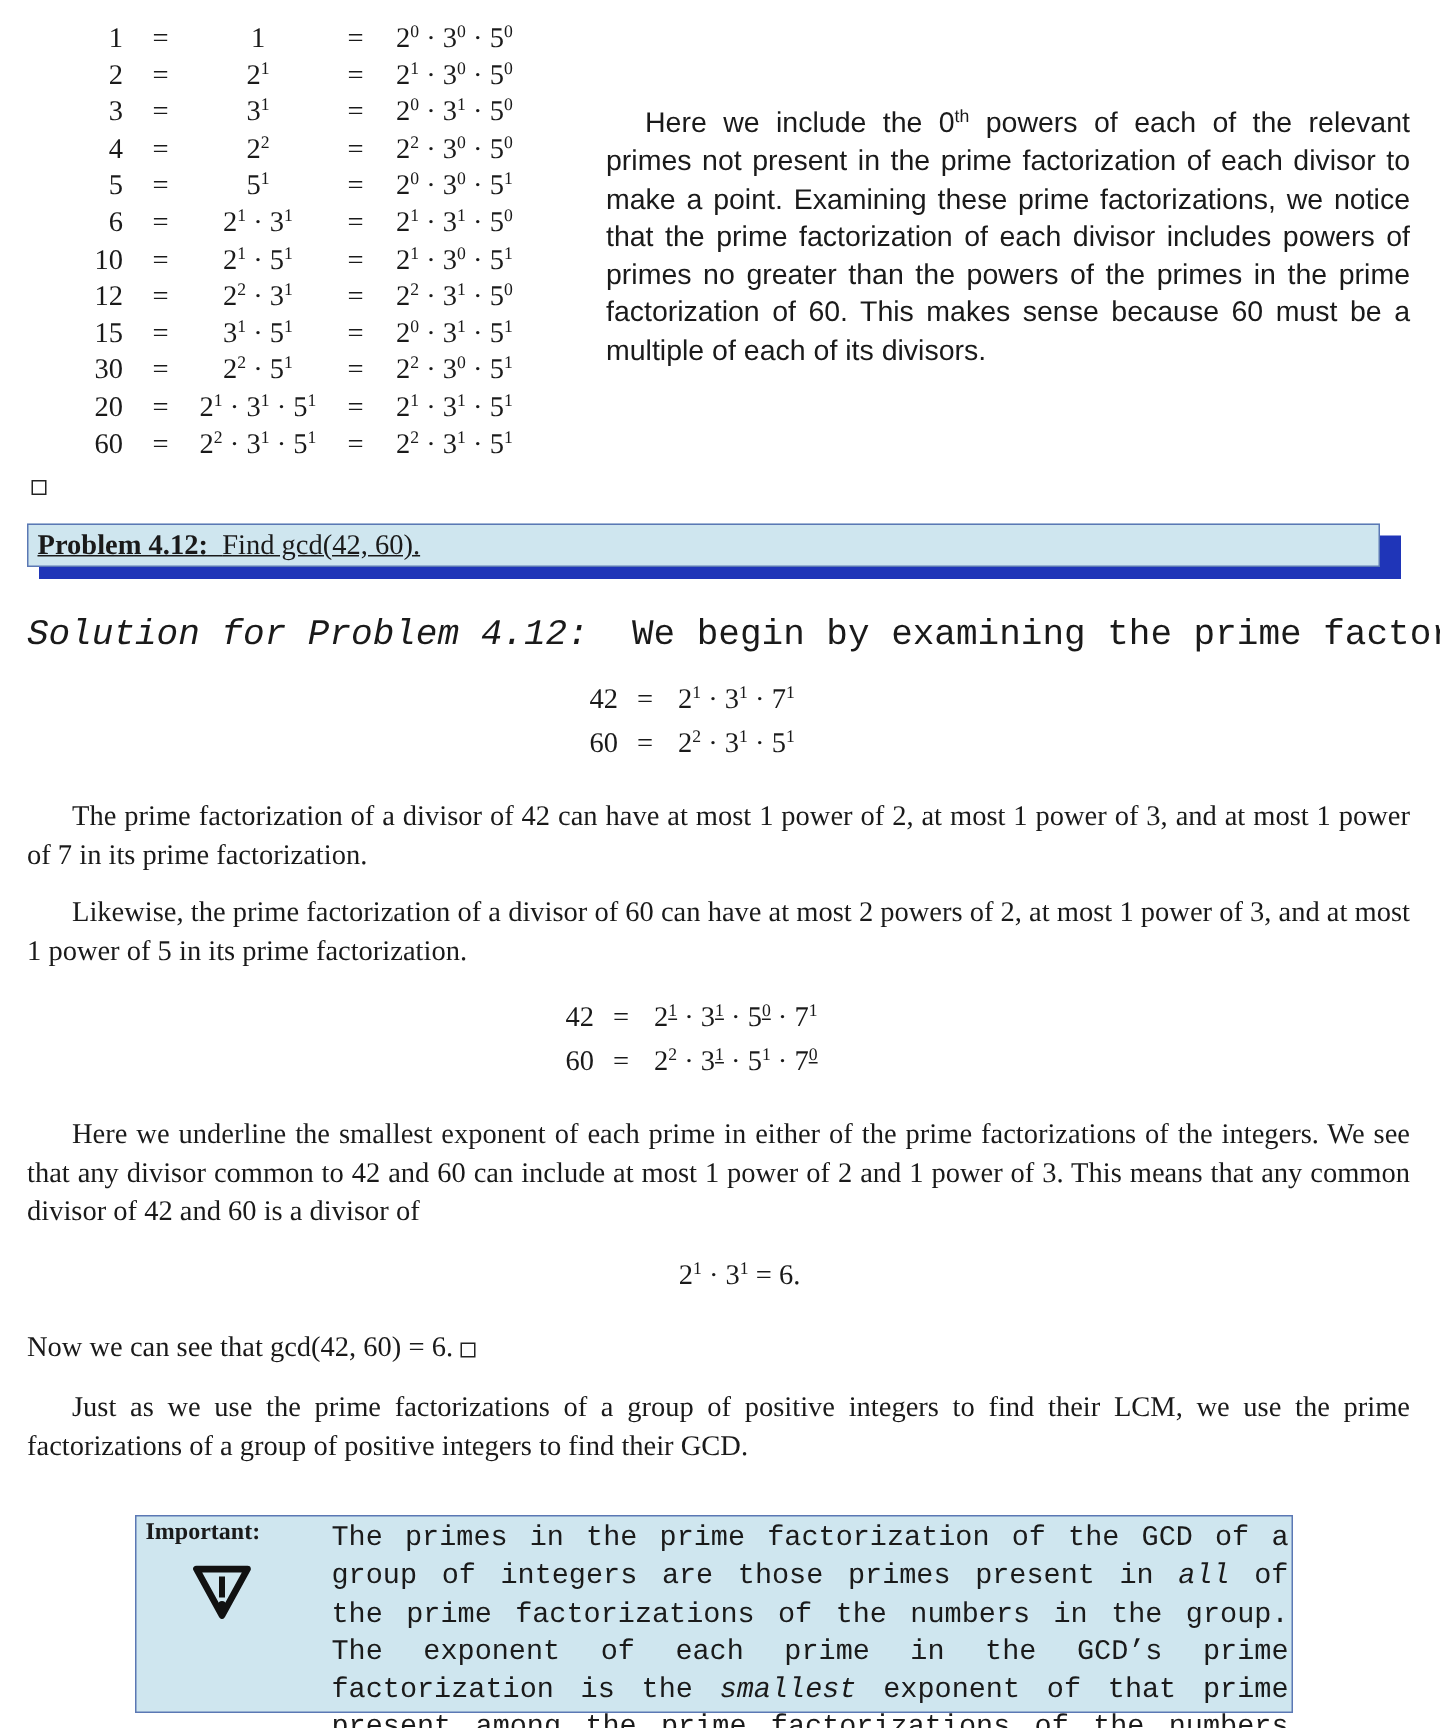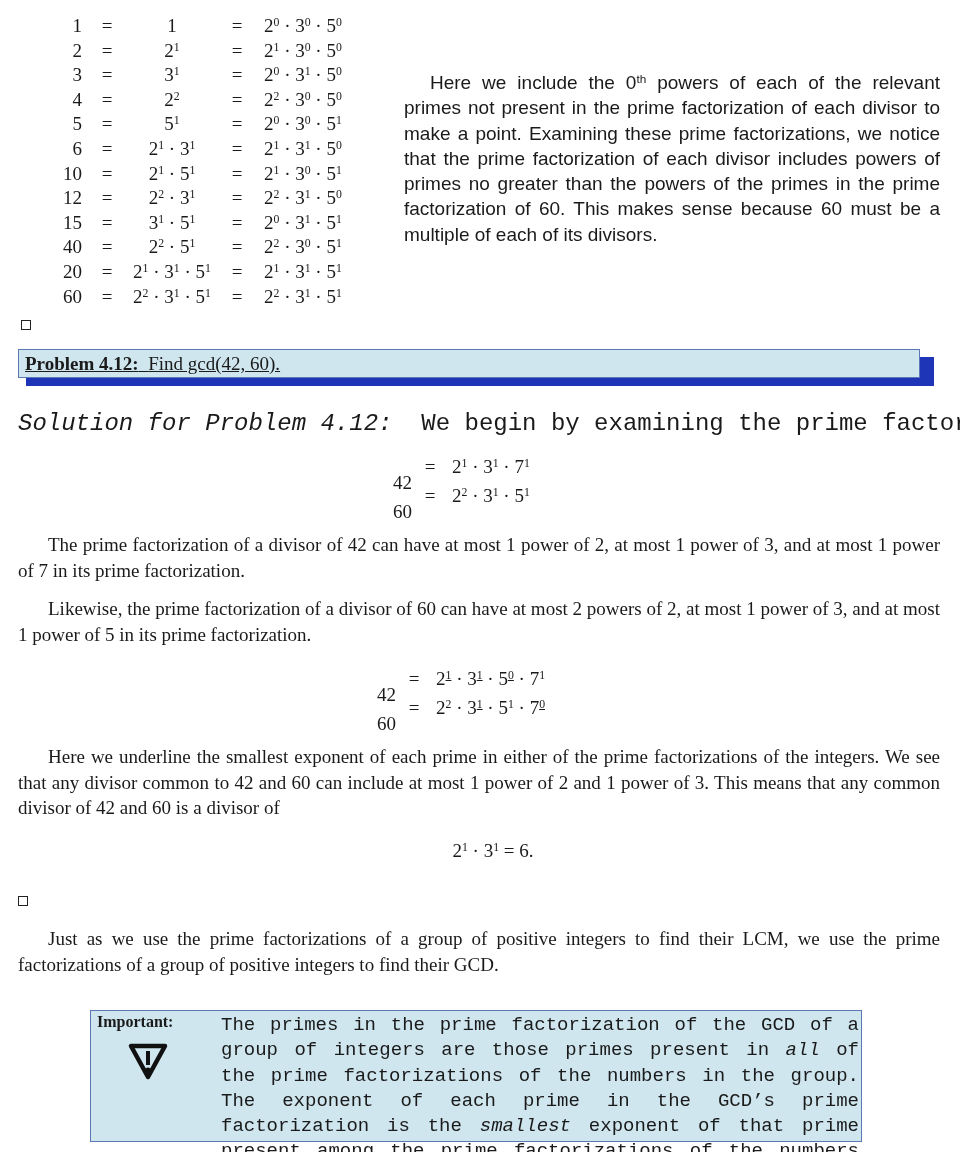--- a/index.html
+++ b/index.html
@@ -37,21 +37,21 @@
     background: #cfe6ef; border: 1px solid #5b78b4; box-sizing: border-box;
     font-family: "Liberation Serif", serif; font-size: 19px; line-height: 27px; padding-left: 6px; text-decoration: underline;
   }
   .prob-box b { font-weight: bold; }
 
   .solution { position: absolute; left: 18px; top: 410px; font-size: 24px; font-family: Liberation Mono, monospace; white-space: nowrap; text-align: right; }
   .solution i { font-style: italic; }
 
   .eqblock { position: absolute; font-size: 19px; font-family: "Liberation Serif", serif; }
   .eqrow { position: relative; height: 29px; line-height: 29px; white-space: nowrap; }
-  .eqrow .l { position: absolute; left: 0; width: 26px; text-align: right; margin-top: 16px; }
+  .eqrow .l { position: absolute; left: 0; width: 26px; text-align: right; }
   .eqrow .m { position: absolute; left: 36px; width: 16px; text-align: center; }
   .eqrow .r { position: absolute; left: 66px; }
 
   .para {
     position: absolute; left: 18px; width: 922px;
     font-size: 19px; line-height: 25.5px; text-align: justify;
     font-family: "Liberation Serif", serif;
   }
   .para .ind { display: inline-block; width: 30px; }
 
@@ -131,21 +131,21 @@
       <span class="f2"><span>2<sup>2</sup> · 3<sup>1</sup> · 5<sup>0</sup></span></span>
     </div>
     <div class="drow">
       <span class="n">15</span>
       <span class="e1">=</span>
       <span class="f1"><span>3<sup>1</sup> · 5<sup>1</sup></span></span>
       <span class="e2">=</span>
       <span class="f2"><span>2<sup>0</sup> · 3<sup>1</sup> · 5<sup>1</sup></span></span>
     </div>
     <div class="drow">
-      <span class="n">40</span>
+      <span class="n">30</span>
       <span class="e1">=</span>
       <span class="f1"><span>2<sup>2</sup> · 5<sup>1</sup></span></span>
       <span class="e2">=</span>
       <span class="f2"><span>2<sup>2</sup> · 3<sup>0</sup> · 5<sup>1</sup></span></span>
     </div>
     <div class="drow">
       <span class="n">20</span>
       <span class="e1">=</span>
       <span class="f1"><span>2<sup>1</sup> · 3<sup>1</sup> · 5<sup>1</sup></span></span>
       <span class="e2">=</span>
@@ -194,21 +194,21 @@
       <span class="l">60</span>
       <span class="m">=</span>
       <span class="r"><span>2<sup>2</sup> · 3<sup class="ul">1</sup> · 5<sup>1</sup> · 7<sup class="ul">0</sup></span></span>
     </div>
   </div>
 
 <div class="para" style="top:744px;"><span class="ind"></span><span>Here we underline the smallest exponent of each prime in either of the prime factorizations of the integers. We see that any divisor common to 42 and 60 can include at most 1 power of 2 and 1 power of 3. This means that any common divisor of 42 and 60 is a divisor of</span></div>
 
 <div class="centered" style="top:840px;margin-left:13px;" id="resulteq"><span>2<sup>1</sup> · 3<sup>1</sup> = 6.</span></div>
 
-<div class="para" style="top:886px;"> <span class="qed"></span></div>
+<div class="para" style="top:886px;"><span>Now we can see that gcd(42, 60) = 6.</span> <span class="qed"></span></div>
 
 <div class="para" style="top:926px;"><span class="ind"></span><span>Just as we use the prime factorizations of a group of positive integers to find their LCM, we use the prime factorizations of a group of positive integers to find their GCD.</span></div>
 
 <div class="imp-box">
   <div class="imp-label">Important:</div>
   <svg class="imp-icon" viewBox="0 0 42 40">
     <path d="M4 5 L38 5 L21 36 Z" fill="none" stroke="#111" stroke-width="4.5" stroke-linejoin="round"></path>
     <rect x="19" y="10" width="4" height="14" fill="#111"></rect>
     <circle cx="21" cy="29" r="2.6" fill="#111"></circle>
   </svg>

